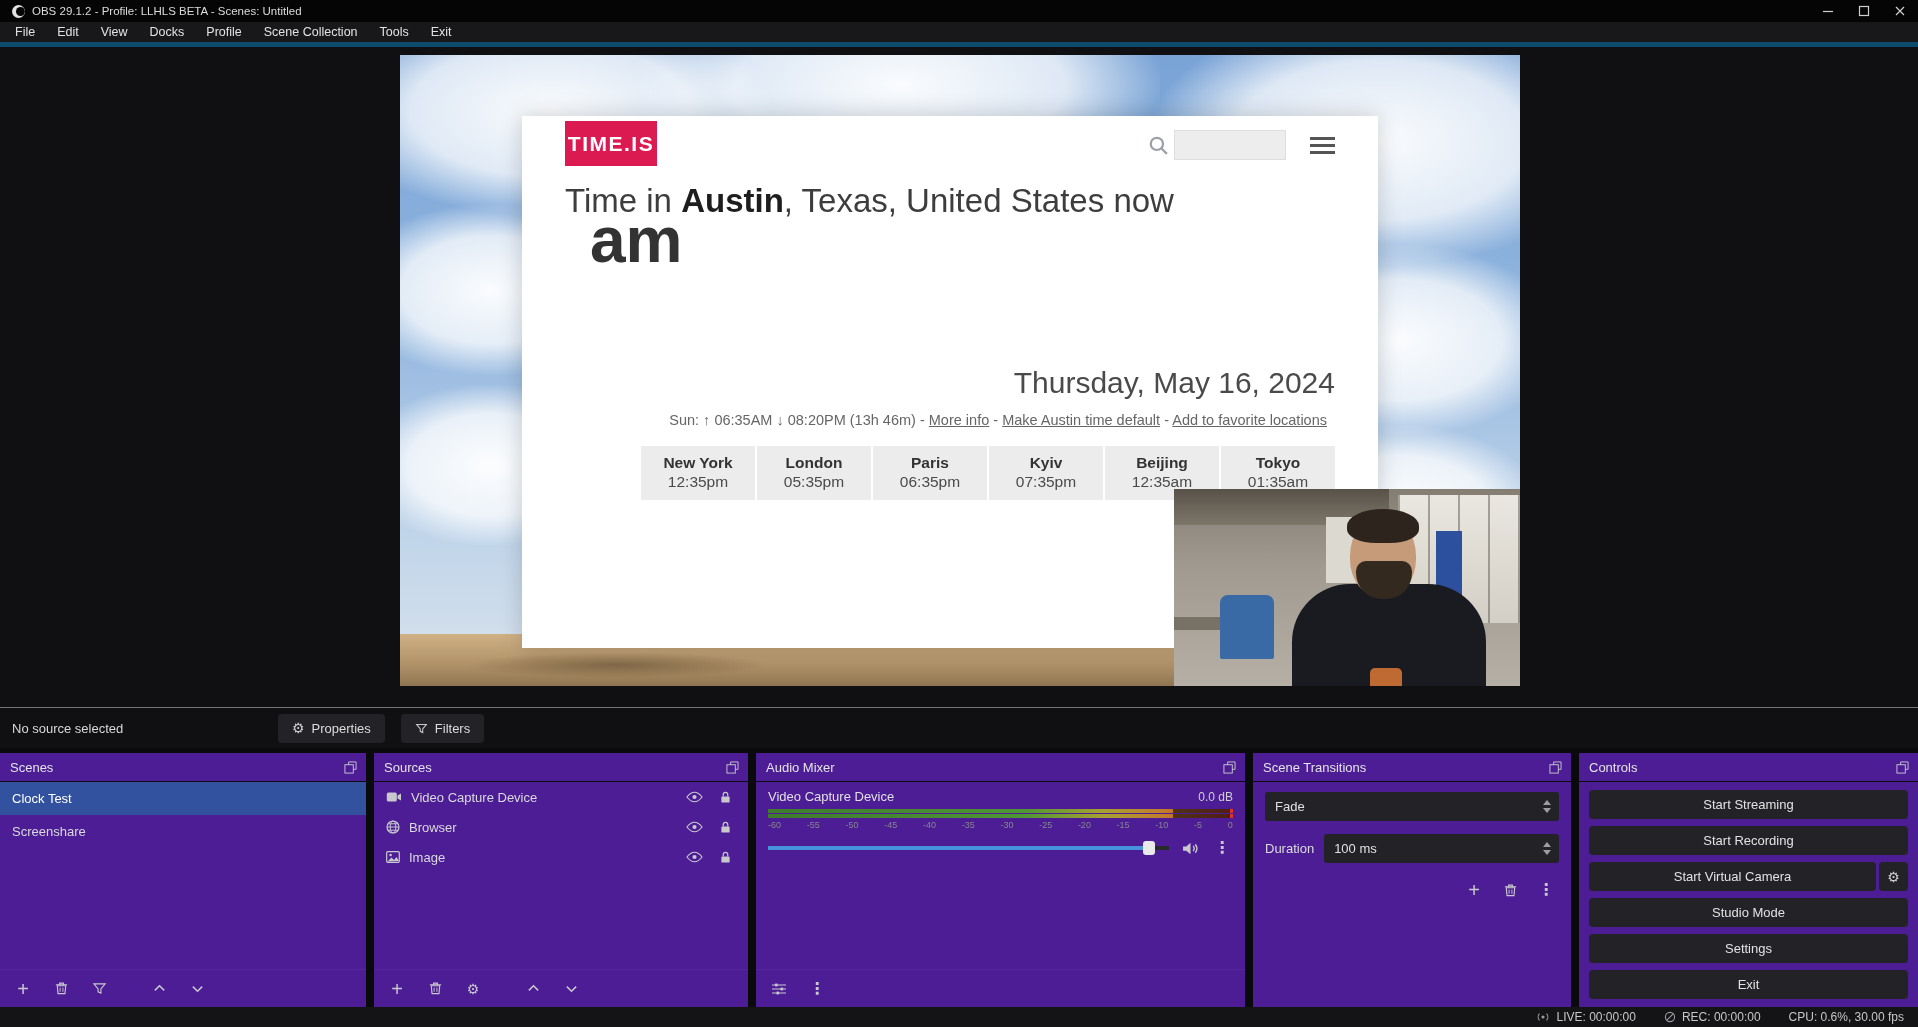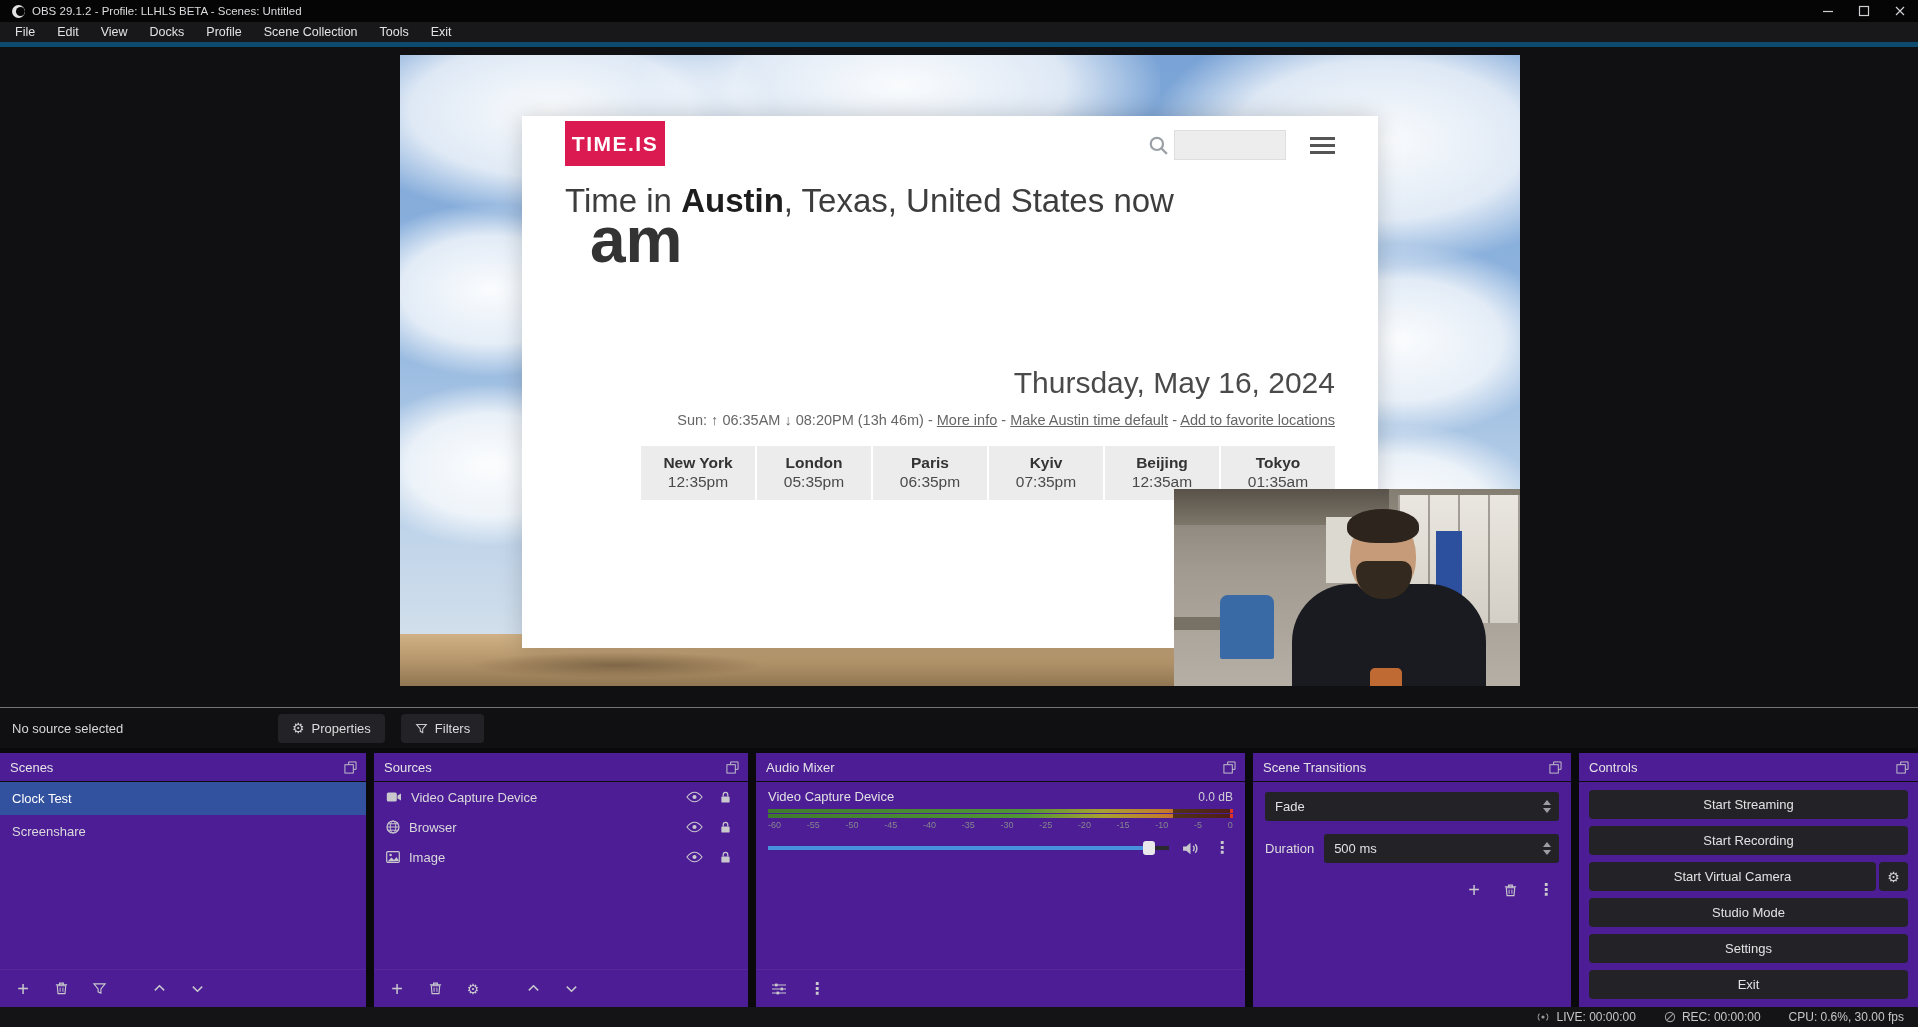--- a/index.html
+++ b/index.html
@@ -34,33 +34,33 @@
   .cloud5 { right:-40px; top:190px; width:320px; height:190px; }
   .cloud6 { right:-20px; top:370px; width:280px; height:170px; }
   .cloud7 { left:-40px; top:330px; width:260px; height:160px; }
   .sand { position:absolute; left:0; bottom:0; width:100%; height:52px;
     background:linear-gradient(180deg,#cfb185 0%,#b3946a 55%,#8f7552 100%); }
   .dune { position:absolute; left:6%; bottom:8px; width:300px; height:26px; border-radius:50%;
     background:radial-gradient(ellipse at center, rgba(90,70,45,.55), rgba(90,70,45,0) 70%); }
 
   
   .timeis-card { position:absolute; left:122px; top:61px; width:856px; height:532px; background:#ffffff; box-shadow:0 0 22px rgba(0,0,0,.18); }
-  .ti-logo { position:absolute; left:43px; top:5px; width:100px; height:45px; background:#dc1a52; color:#fff;
+  .ti-logo { position:absolute; left:43px; top:5px; width:92px; height:45px; background:#dc1a52; color:#fff;
     display:flex; align-items:center; justify-content:center; font-size:21px; font-weight:bold; letter-spacing:1.5px; }
   .ti-search { position:absolute; top:14px; right:43px; display:flex; align-items:center; }
   .ti-input { width:112px; height:30px; background:#ededed; border:1px solid #dedede; margin-left:6px; }
   .hamburger { margin-left:24px; display:flex; flex-direction:column; gap:4px; }
   .hamburger span { width:25px; height:3px; background:#555; }
   .ti-heading { position:absolute; left:43px; top:66px; font-size:33px; color:#3d3d3d; font-weight:400; }
   .ti-heading .city { font-weight:700; color:#1d1d1d; }
   .ti-clock { position:absolute; left:58px; top:92px; display:flex; align-items:flex-end; color:#333; }
   .ti-clock .digits { font-size:148px; font-weight:700; line-height:1; letter-spacing:-4px; }
   .ti-clock .ampm { font-size:64px; font-weight:700; line-height:1; margin-left:10px; margin-bottom:8px; }
   .ti-date { position:absolute; right:43px; top:250px; font-size:30px; color:#4a4a4a; }
-  .ti-sun { position:absolute; right:43px; top:296px; font-size:14.5px; color:#666; }
+  .ti-sun { position:absolute; right:51px; top:296px; font-size:14.5px; color:#666; }
   .ti-link { text-decoration:underline; }
   .ti-cities { position:absolute; right:43px; top:330px; display:flex; gap:2px; }
   .city-tile { width:114px; background:#ececec; text-align:center; padding:8px 0 9px; }
   .city-tile .cname { font-size:15.5px; font-weight:700; color:#333; }
   .city-tile .ctime { font-size:15.5px; color:#4a4a4a; margin-top:1px; }
 
   
   .webcam { position:absolute; left:774px; top:434px; width:346px; height:197px; overflow:hidden;
     background:linear-gradient(180deg,#847d72 0%,#a09a90 40%,#b5afa5 100%); }
   .wc-ceiling { position:absolute; left:0; top:0; width:62%; height:36px; background:linear-gradient(180deg,#59524a,#7d7669); }
@@ -492,21 +492,21 @@
         <span>Fade</span>
         <span class="spacer"></span>
         <span class="arrows">
             <span class="tri-u"></span>
             <span class="tri-d"></span>
           </span>
       </div>
       <div class="duration-row">
         <span class="duration-label">Duration</span>
         <div class="spinbox">
-          <span>500 ms</span>
+          <span>100 ms</span>
           <span class="spacer"></span>
           <span class="arrows">
               <span class="tri-u"></span>
               <span class="tri-d"></span>
             </span>
         </div>
       </div>
       <div class="trans-actions">
         <span class="icon-btn plus-glyph">+</span>
         <span class="icon-btn">

